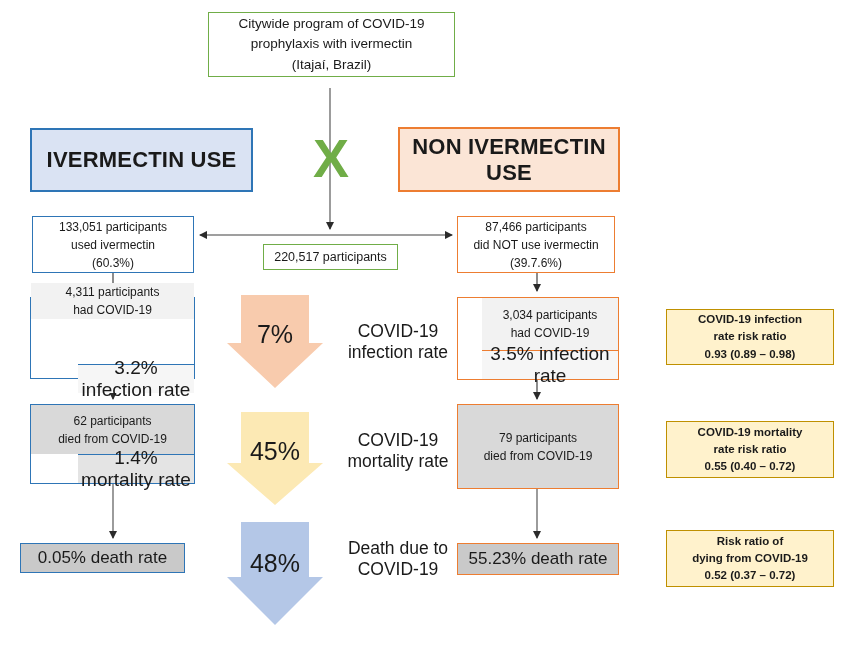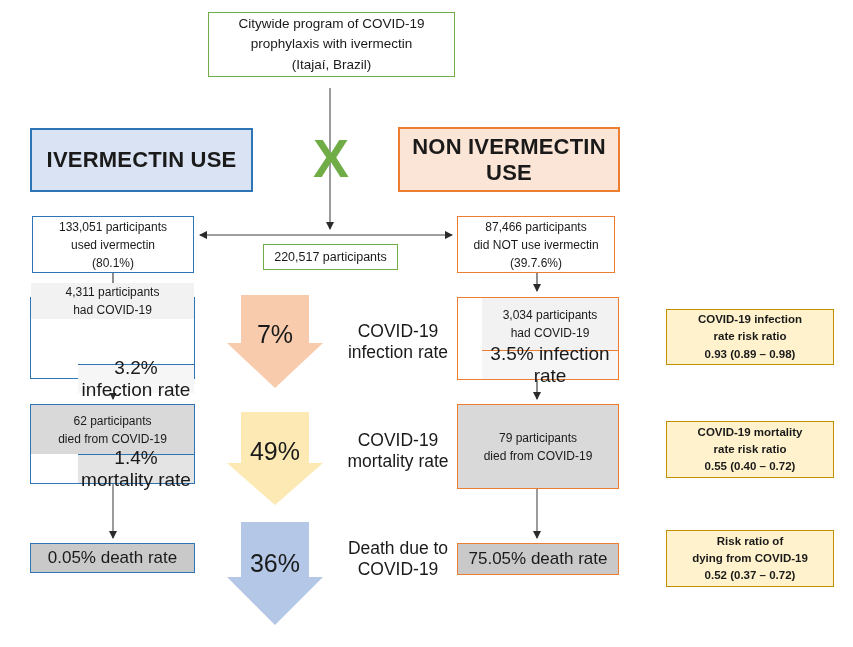--- a/index.html
+++ b/index.html
@@ -36,21 +36,21 @@
   .blue-stat .stat-rate { border-top:1.6px solid #2e75b6;margin-left:47px; }
   .orange-stat { border:1.6px solid #ed7d31; }
   .orange-stat .stat-rate { border-top:1.6px solid #ed7d31; }
   .infect-left { left:30px; top:297px; width:165px; height:82px;gap:45px; }
   .infect-right { left:457px; top:297px; width:162px; height:83px;padding-left:24px; }
   .mort-left { left:30px; top:404px; width:165px; height:80px; }
   .mort-right { left:457px; top:404px; width:162px; height:85px; }
   .mort-box .stat-top { background:#d9d9d9; }
   .mort-box .stat-rate { background:#e4e4e4; }
   .death-box { font-size:17px; background:#c9c9c9; }
-  .death-left { left:30px; top:543px; width:165px; height:30px; border:1.6px solid #2e75b6; }
+  .death-left { left:20px; top:543px; width:165px; height:30px; border:1.6px solid #2e75b6; }
   .death-right { left:457px; top:543px; width:162px; height:32px; border:1.6px solid #ed7d31; }
   .pct-label { width:96px; left:227px; font-size:25px; line-height:1; z-index:3; }
   .pct-1 { top:322px; } .pct-2 { top:439px; } .pct-3 { top:551px; }
   .arrow-label { left:337px; width:122px; font-size:17.5px; line-height:1.2; z-index:2; }
   .alabel-1 { top:321px; } .alabel-2 { top:430px; } .alabel-3 { top:538px; }
   .risk-box { left:666px; width:168px; background:#fff2cc; border:1.6px solid #bf9000;
     font-weight:bold; font-size:11.5px; line-height:1.5; }
   .risk-1 { top:309px; height:56px; }
   .risk-2 { top:421px; height:57px; }
   .risk-3 { top:530px; height:57px; }
@@ -85,21 +85,21 @@
   <div class="box program-box">Citywide program of COVID-19
 prophylaxis with ivermectin
 (Itajaí, Brazil)</div>
 
   <div class="box group-box group-left">IVERMECTIN USE</div>
   <div class="box x-mark">X</div>
   <div class="box group-box group-right">NON IVERMECTIN USE</div>
 
   <div class="box part-box part-left">133,051 participants
 used ivermectin
-(80.1%)</div>
+(60.3%)</div>
   <div class="box total-box">220,517 participants</div>
   <div class="box part-box part-right">87,466 participants
 did NOT use ivermectin
 (39.7.6%)</div>
 
   <div class="box stat-box blue-stat infect-left">
     <div class="stat-top">4,311 participants
 had COVID-19</div>
     <div class="stat-rate">3.2% infection rate</div>
   </div>
@@ -112,29 +112,29 @@
 
   <div class="box stat-box orange-stat infect-right">
     <div class="stat-top">3,034 participants
 had COVID-19</div>
     <div class="stat-rate">3.5% infection rate</div>
   </div>
   <div class="box stat-box orange-stat mort-box mort-right">
     <div class="stat-top">79 participants
 died from COVID-19</div>
   </div>
-  <div class="box death-box death-right">75.05% death rate</div>
+  <div class="box death-box death-right">55.23% death rate</div>
 
   <div class="box pct-label pct-1">7%</div>
   <div class="box arrow-label alabel-1">COVID-19
 infection rate</div>
-  <div class="box pct-label pct-2">49%</div>
+  <div class="box pct-label pct-2">45%</div>
   <div class="box arrow-label alabel-2">COVID-19
 mortality rate</div>
-  <div class="box pct-label pct-3">36%</div>
+  <div class="box pct-label pct-3">48%</div>
   <div class="box arrow-label alabel-3">Death due to
 COVID-19</div>
 
   <div class="box risk-box risk-1">COVID-19 infection
 rate risk ratio
 0.93 (0.89 – 0.98)</div>
   <div class="box risk-box risk-2">COVID-19 mortality
 rate risk ratio
 0.55 (0.40 – 0.72)</div>
   <div class="box risk-box risk-3">Risk ratio of

